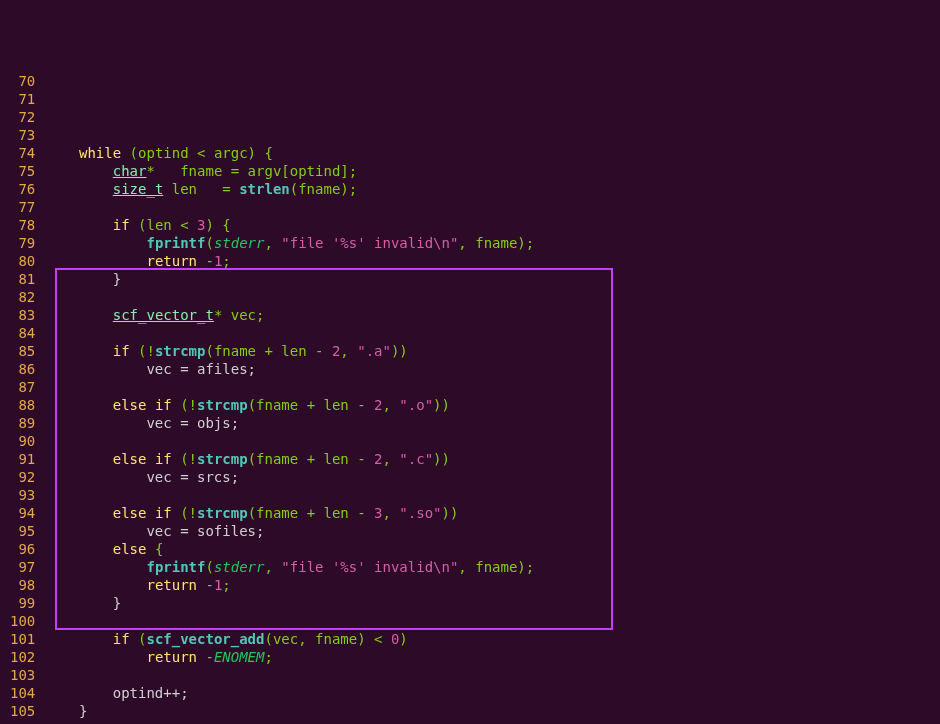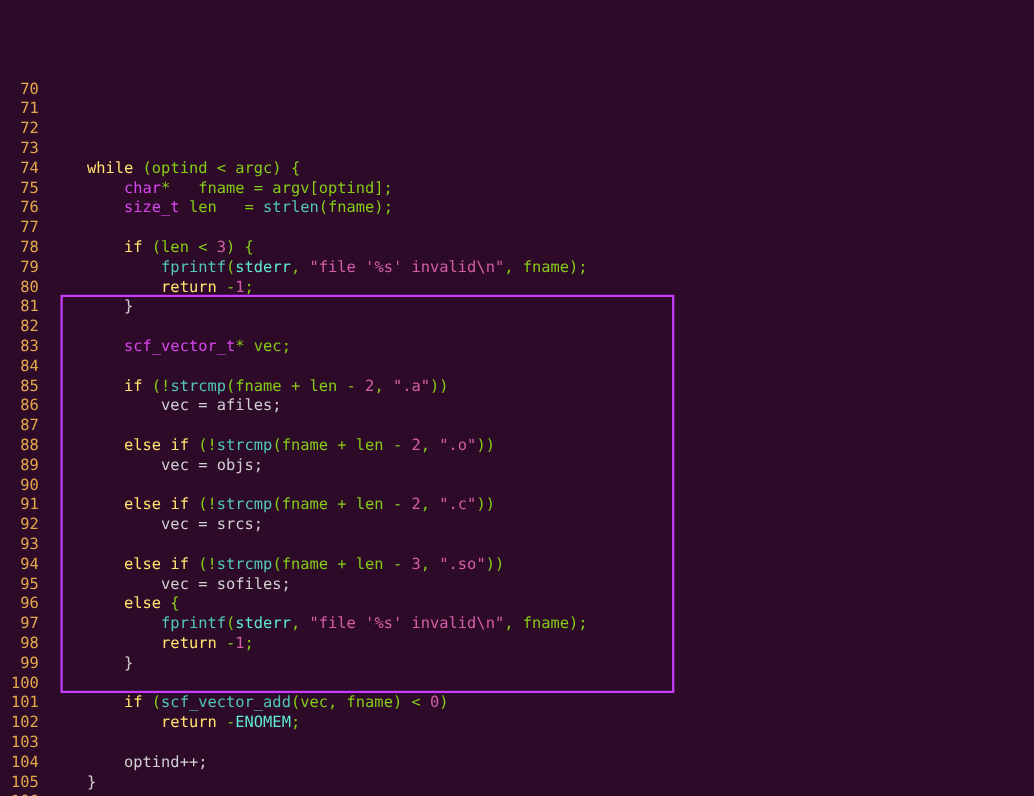--- a/index.html
+++ b/index.html
@@ -16,25 +16,25 @@
 .code-area { display: flex; }
 .gutter {
   color: #e2a84a;
   text-align: right;
   padding: 0 10px 0 10px;
   user-select: none;
   min-width: 42px;
 }
 .code { padding-right: 10px; position: relative; }
 .kw { color: #ffe36e; }
-.type { color: #d946ef; }
-.fn { color: #52c8b4; }
+.type { color: #86efac; text-decoration: underline; }
+.fn { color: #52c8b4; font-weight: bold; }
 .num { color: #d65ea8; }
 .str { color: #d65ea8; }
-.const { color: #5eead4; }
+.const { color: #22c55e; font-style: italic; }
 .id { color: #d0d0d0; }
 .op { color: #84cc16; }
 .line { height: 18px; }
 .highlight-box {
   position: absolute;
   border: 2px solid #c83cff;
   pointer-events: none;
 }
 </style>
 </head>

